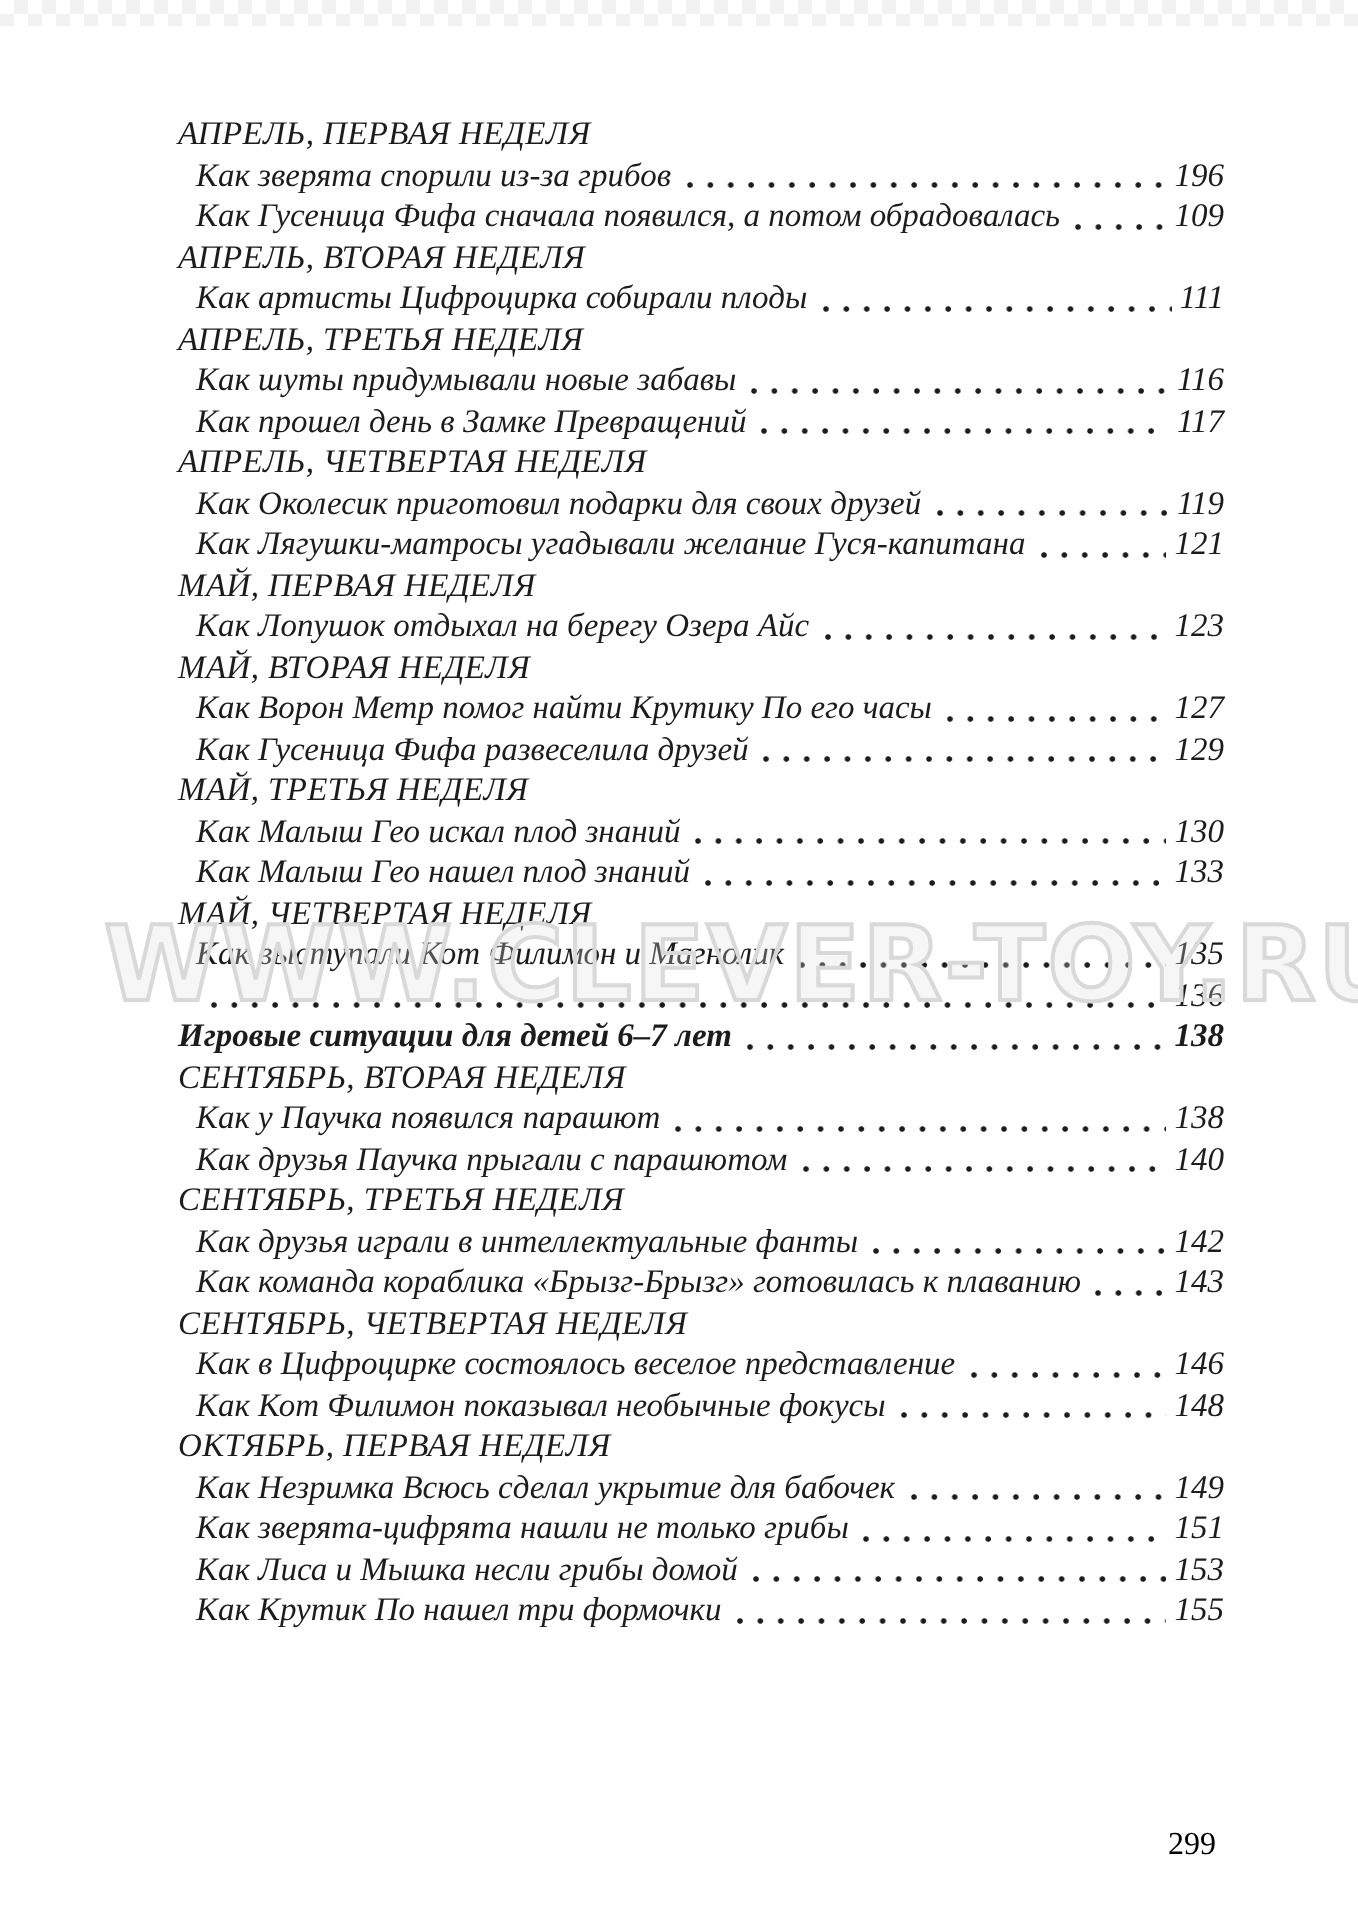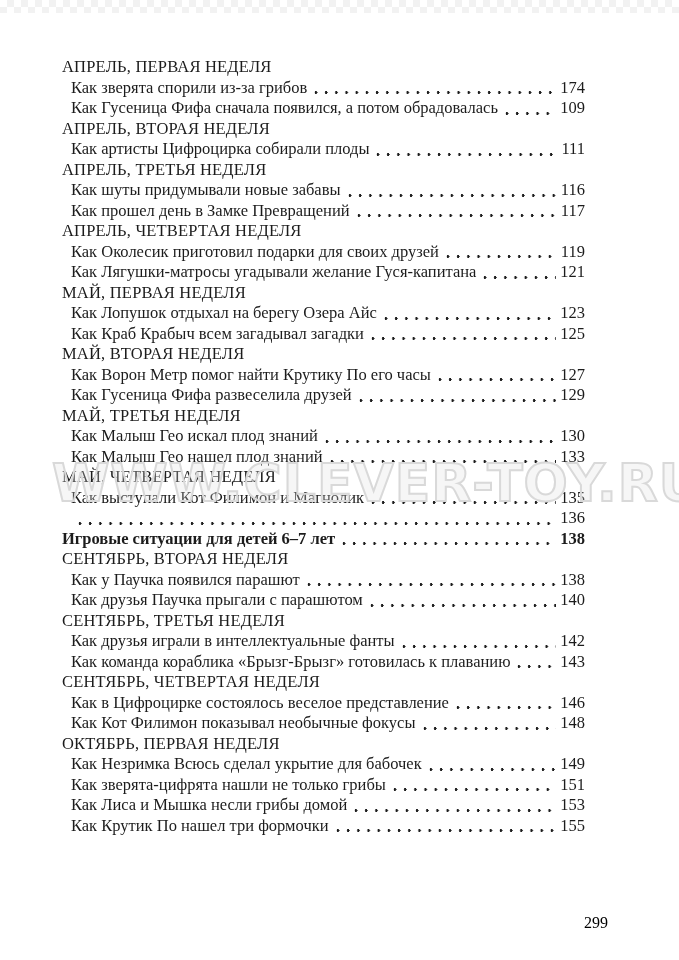--- a/index.html
+++ b/index.html
@@ -22,22 +22,23 @@
     top: 0; left: 0; right: 0;
     height: 13px;
     background:
       repeating-conic-gradient(#f0f0f0 0% 25%, #ffffff 0% 50%);
     background-size: 14px 14px;
     opacity: 0.9;
   }
   .toc {
     position: absolute;
     top: 57px;
-    left: 62px;
+    left: 89px;
     width: 523px;
+    font-style: italic;
   }
   .row {
     display: flex;
     align-items: baseline;
     height: 20.5px;
     line-height: 20.5px;
     font-size: 16.5px;
     white-space: nowrap;
   }
   .row.heading .title {
@@ -98,21 +99,21 @@
 
 <div class="page">
   <div class="checker-strip"></div>
   <div class="toc" id="toc">
       <div class="row heading">
         <span class="title">АПРЕЛЬ, ПЕРВАЯ НЕДЕЛЯ</span>
       </div>
       <div class="row entry">
         <span class="title">Как зверята спорили из-за грибов</span>
         <span class="leader"></span>
-        <span class="pagenum">174</span>
+        <span class="pagenum">196</span>
       </div>
       <div class="row entry">
         <span class="title">Как Гусеница Фифа сначала появился, а потом обрадовалась</span>
         <span class="leader"></span>
         <span class="pagenum">109</span>
       </div>
       <div class="row heading">
         <span class="title">АПРЕЛЬ, ВТОРАЯ НЕДЕЛЯ</span>
       </div>
       <div class="row entry">
@@ -146,25 +147,20 @@
         <span class="leader"></span>
         <span class="pagenum">121</span>
       </div>
       <div class="row heading">
         <span class="title">МАЙ, ПЕРВАЯ НЕДЕЛЯ</span>
       </div>
       <div class="row entry">
         <span class="title">Как Лопушок отдыхал на берегу Озера Айс</span>
         <span class="leader"></span>
         <span class="pagenum">123</span>
-      </div>
-      <div class="row entry">
-        <span class="title">Как Краб Крабыч всем загадывал загадки</span>
-        <span class="leader"></span>
-        <span class="pagenum">125</span>
       </div>
       <div class="row heading">
         <span class="title">МАЙ, ВТОРАЯ НЕДЕЛЯ</span>
       </div>
       <div class="row entry">
         <span class="title">Как Ворон Метр помог найти Крутику По его часы</span>
         <span class="leader"></span>
         <span class="pagenum">127</span>
       </div>
       <div class="row entry">

